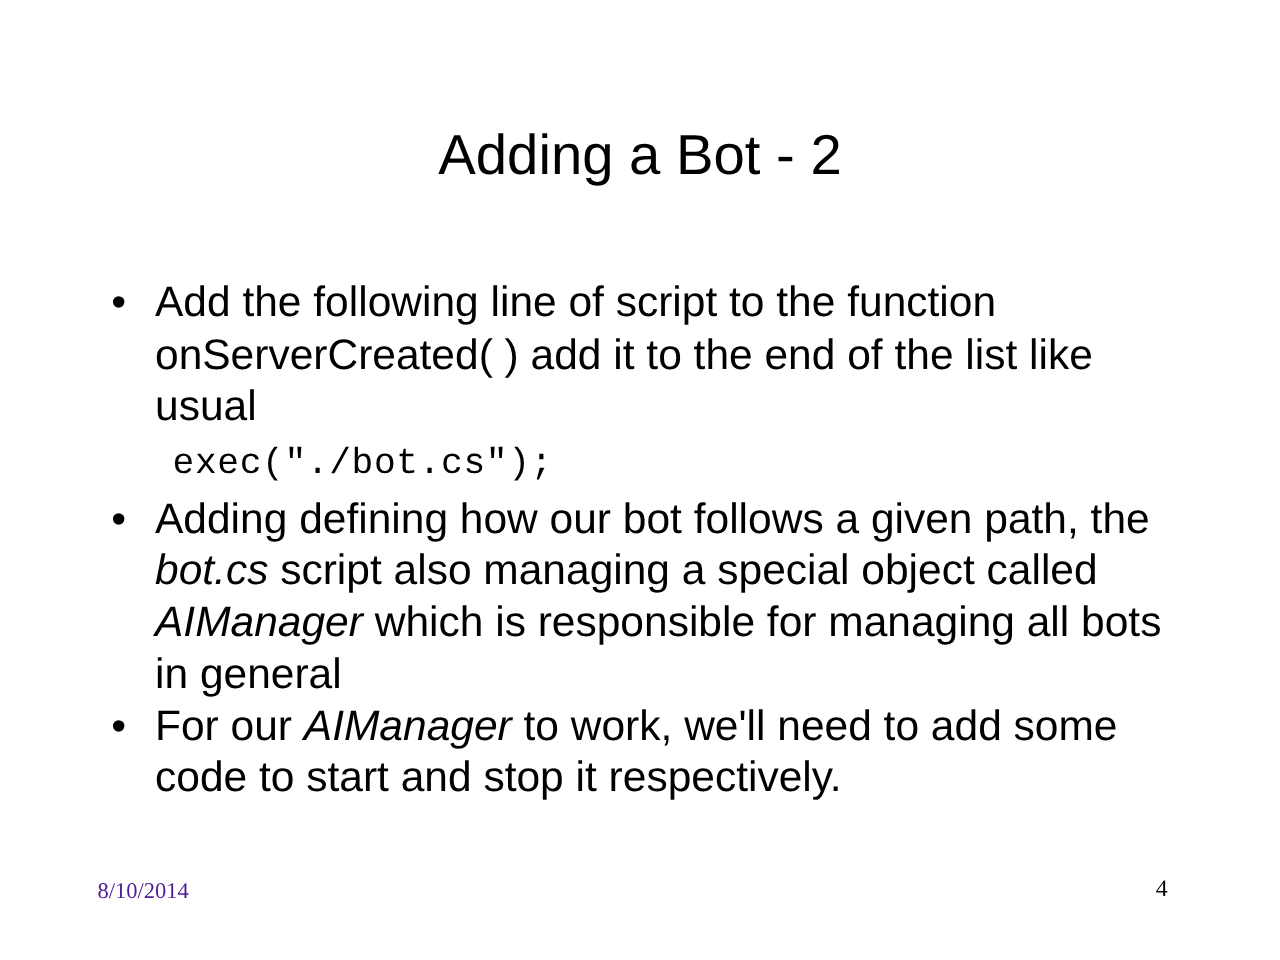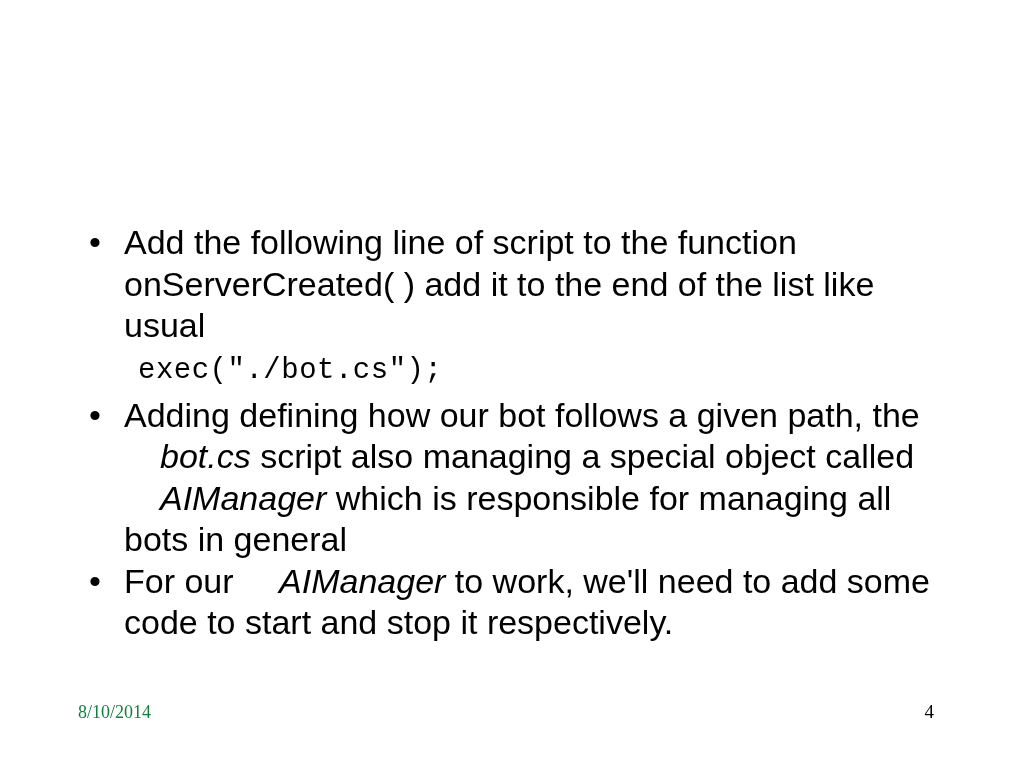--- a/index.html
+++ b/index.html
@@ -70,21 +70,20 @@
     color: #000000;
   }
 
   .bullet-text {
     display: block;
   }
 
   .bullet-text i,
   .bullet-text em {
     font-style: italic;
-    margin-left: 36px;
   }
 
   
   .code-line {
     font-family: "Liberation Mono", monospace;
     font-size: 29px;
     line-height: 48px;
     font-weight: 400;
     color: #000000;
     padding-left: 60px;
@@ -100,38 +99,39 @@
     width: 1024px;
     height: 32px;
   }
   .footer-date {
     position: absolute;
     left: 78px;
     top: 0;
     font-family: "Liberation Serif", serif;
     font-size: 18px;
     line-height: 24px;
-    color: #15803d;
+    color: #4c1d95;
   }
   .footer-page {
     position: absolute;
     right: 90px;
     top: 0;
     font-family: "Liberation Serif", serif;
     font-size: 19px;
     line-height: 24px;
     color: #000000;
     text-align: right;
   }
 </style>
 </head>
 <body>
 
 <div id="slide">
 
+  <div class="slide-title">Adding a Bot - 2</div>
 
   <div class="body-area">
 
     <div class="bullet-item">
       <span class="bullet-marker">•</span>
       <span class="bullet-text">Add the following line of script to the function onServerCreated( ) add it to the end of the list like usual</span>
     </div>
 
     <div class="code-line">exec("./bot.cs");</div>
 

